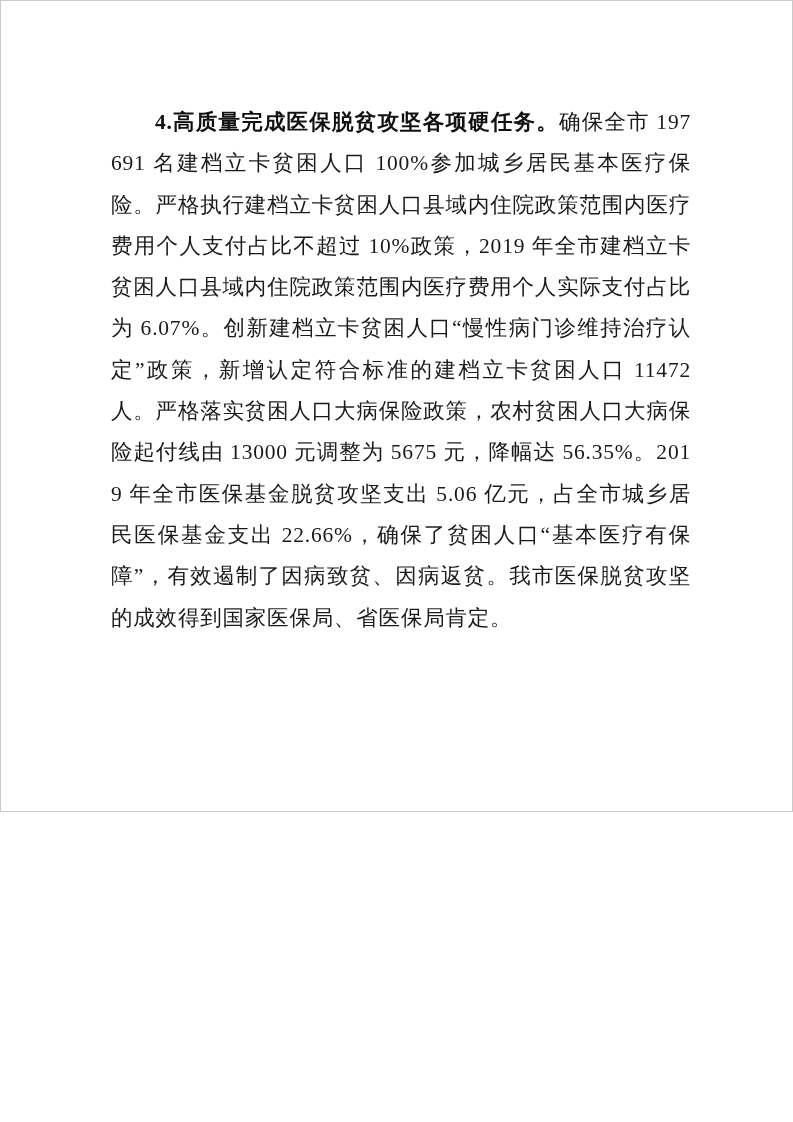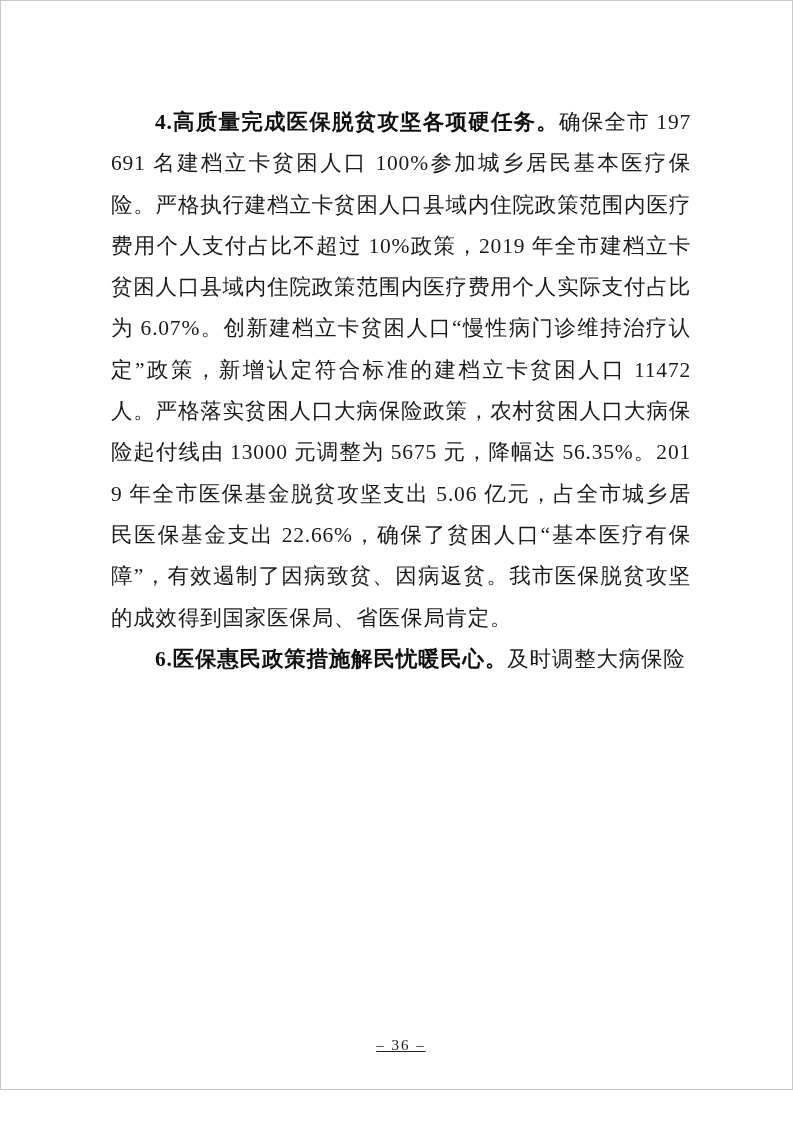--- a/index.html
+++ b/index.html
@@ -3,21 +3,21 @@
 <meta charset="utf-8">
 <style>
   html, body {
     margin: 0;
     padding: 0;
     background: #ffffff;
   }
   .page {
     position: relative;
     width: 793px;
-    height: 1090px;
+    height: 812px;
     box-sizing: border-box;
     background: #ffffff;
     border: 1px solid #c9c9c9;
     overflow: hidden;
     font-family: "Liberation Serif", "DejaVu Serif", serif;
   }
   .content {
     position: absolute;
     left: 110px;
     top: 101px;
@@ -53,18 +53,17 @@
 </style>
 </head>
 <body>
 
 <div class="page">
   <div class="content">
 
     <p class="para"><span class="para-heading">4.高质量完成医保脱贫攻坚各项硬任务。</span><span>确保全市 197691 名建档立卡贫困人口 100%参加城乡居民基本医疗保险。严格执行建档立卡贫困人口县域内住院政策范围内医疗费用个人支付占比不超过 10%政策，2019 年全市建档立卡贫困人口县域内住院政策范围内医疗费用个人实际支付占比为 6.07%。创新建档立卡贫困人口“慢性病门诊维持治疗认定”政策，新增认定符合标准的建档立卡贫困人口 11472 人。严格落实贫困人口大病保险政策，农村贫困人口大病保险起付线由 13000 元调整为 5675 元，降幅达 56.35%。2019 年全市医保基金脱贫攻坚支出 5.06 亿元，占全市城乡居民医保基金支出 22.66%，确保了贫困人口“基本医疗有保障”，有效遏制了因病致贫、因病返贫。我市医保脱贫攻坚的成效得到国家医保局、省医保局肯定。</span></p>
 
 
-    <p class="para"><span class="para-heading">6.医保惠民政策措施解民忧暖民心。</span><span>及时调整大病保险</span></p>
 
   </div>
 
   <div class="footer">– 36 –</div>
 </div>
 
 </body></html>

